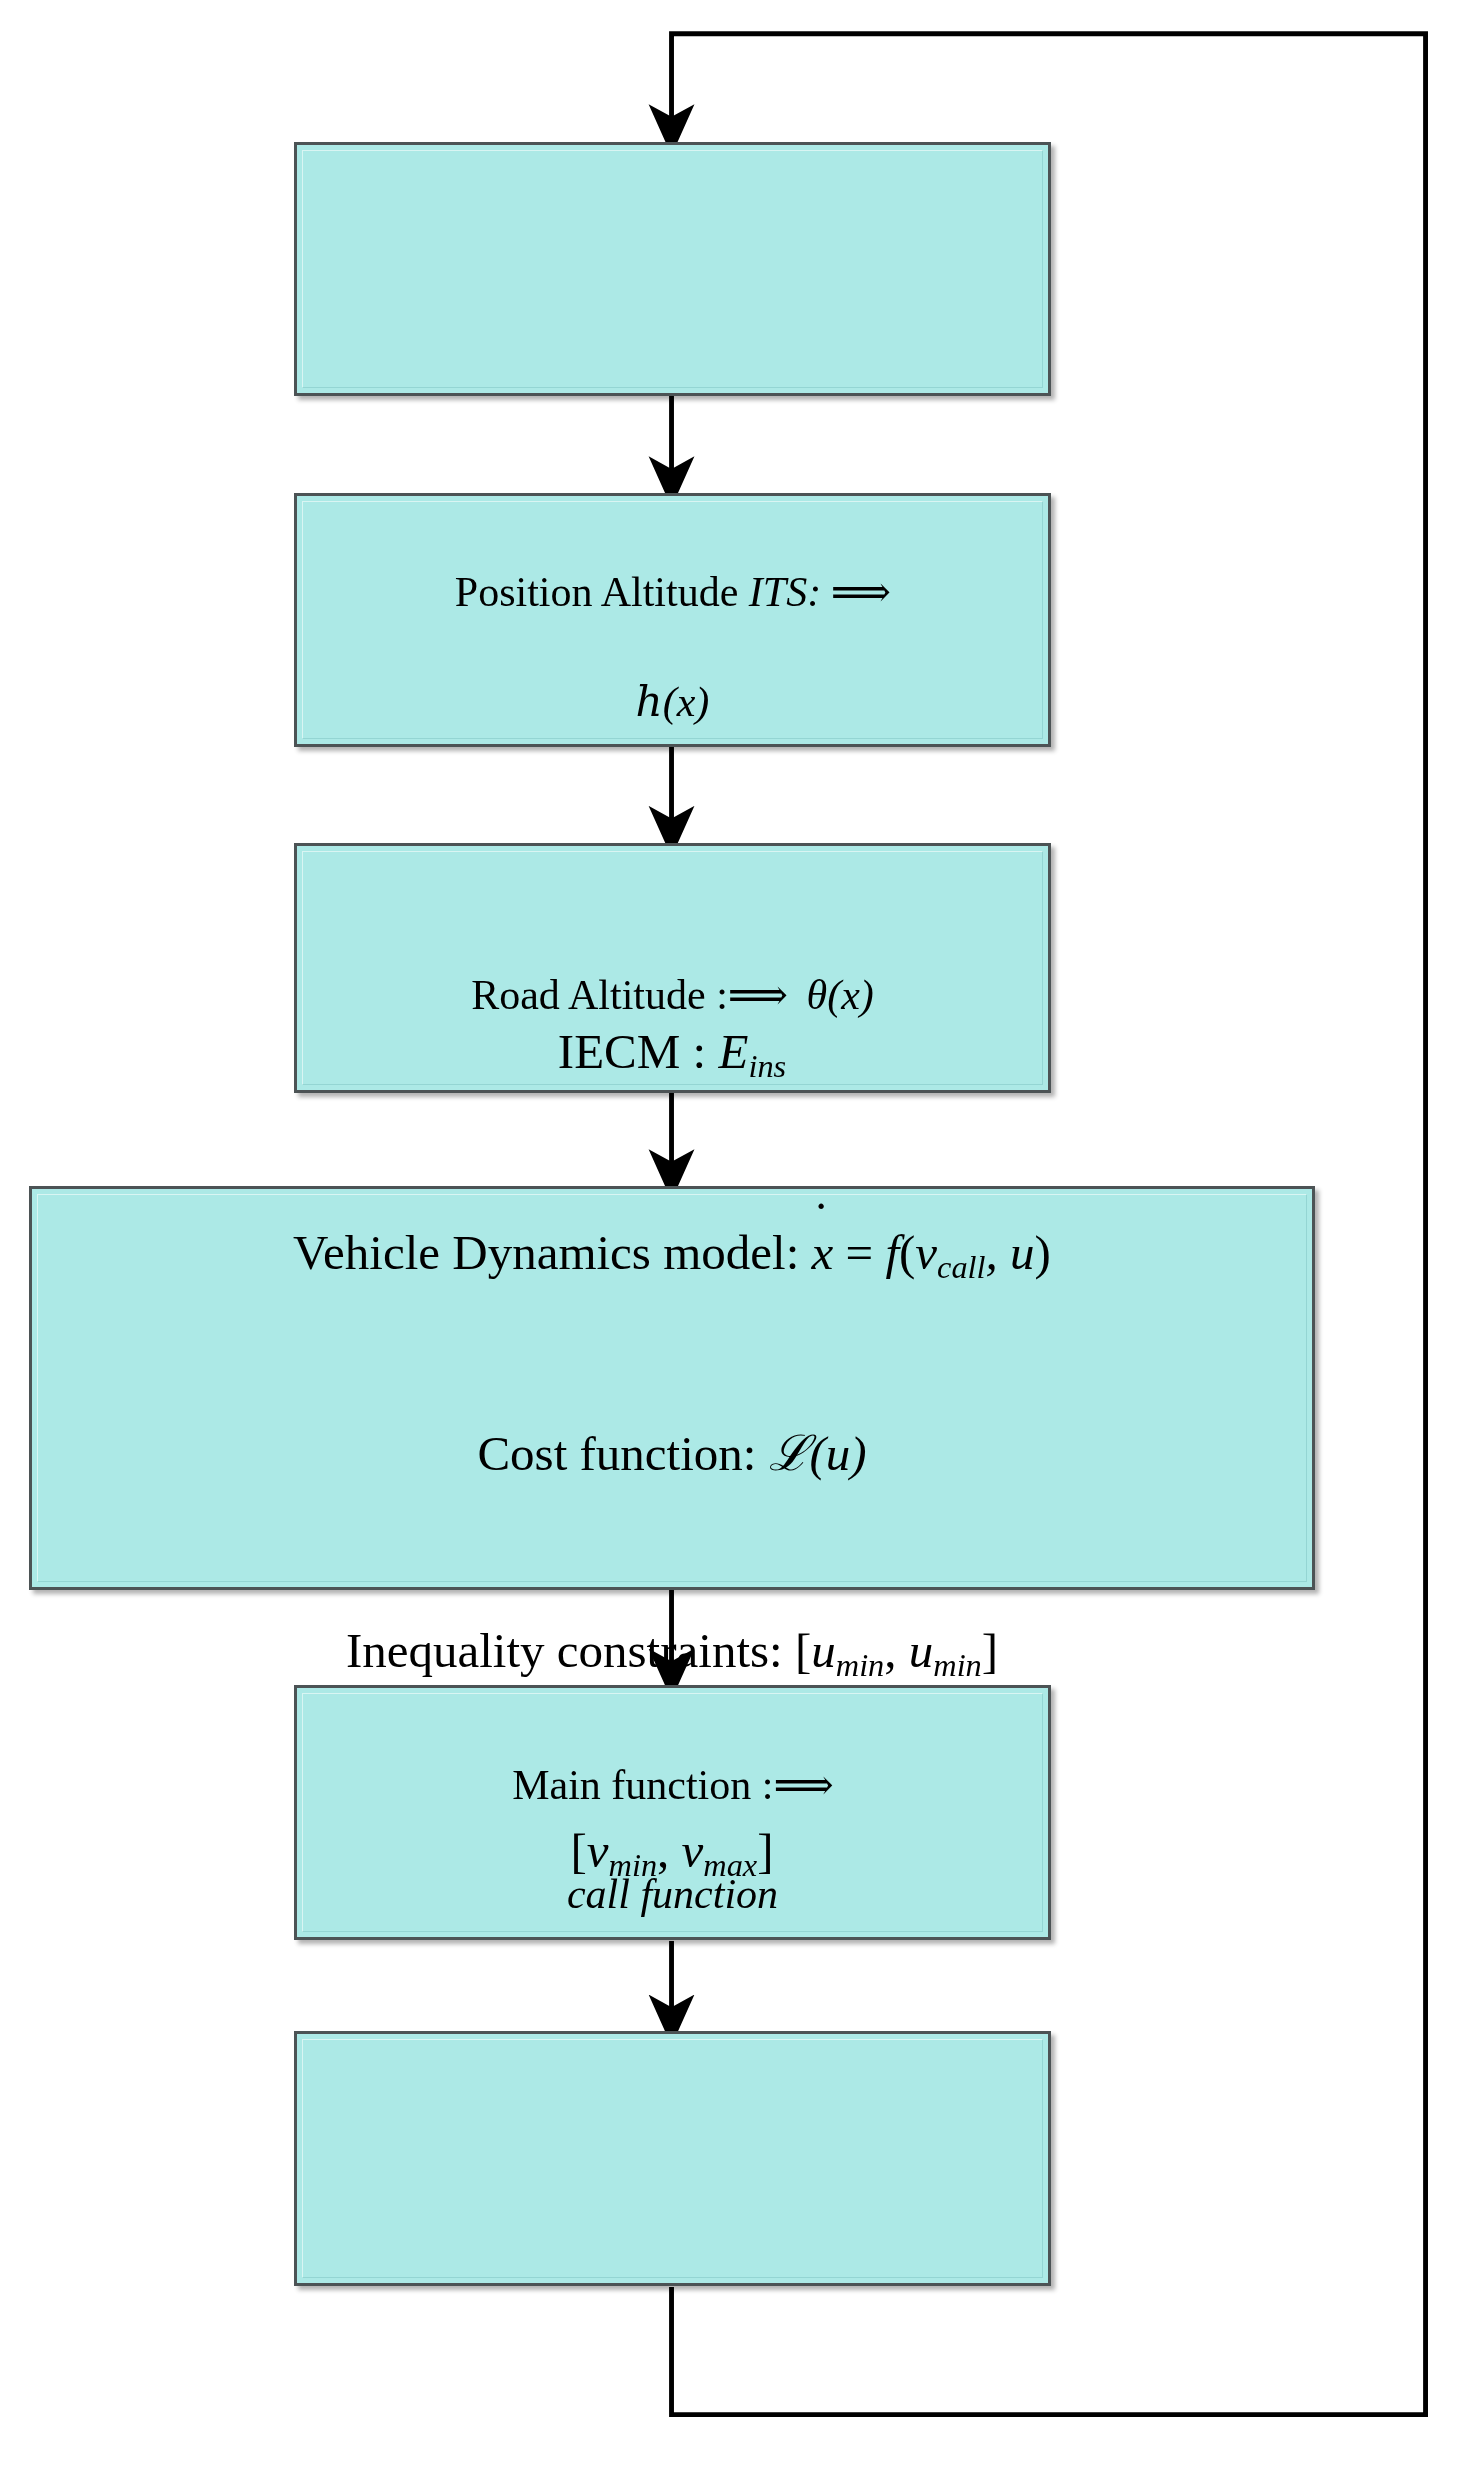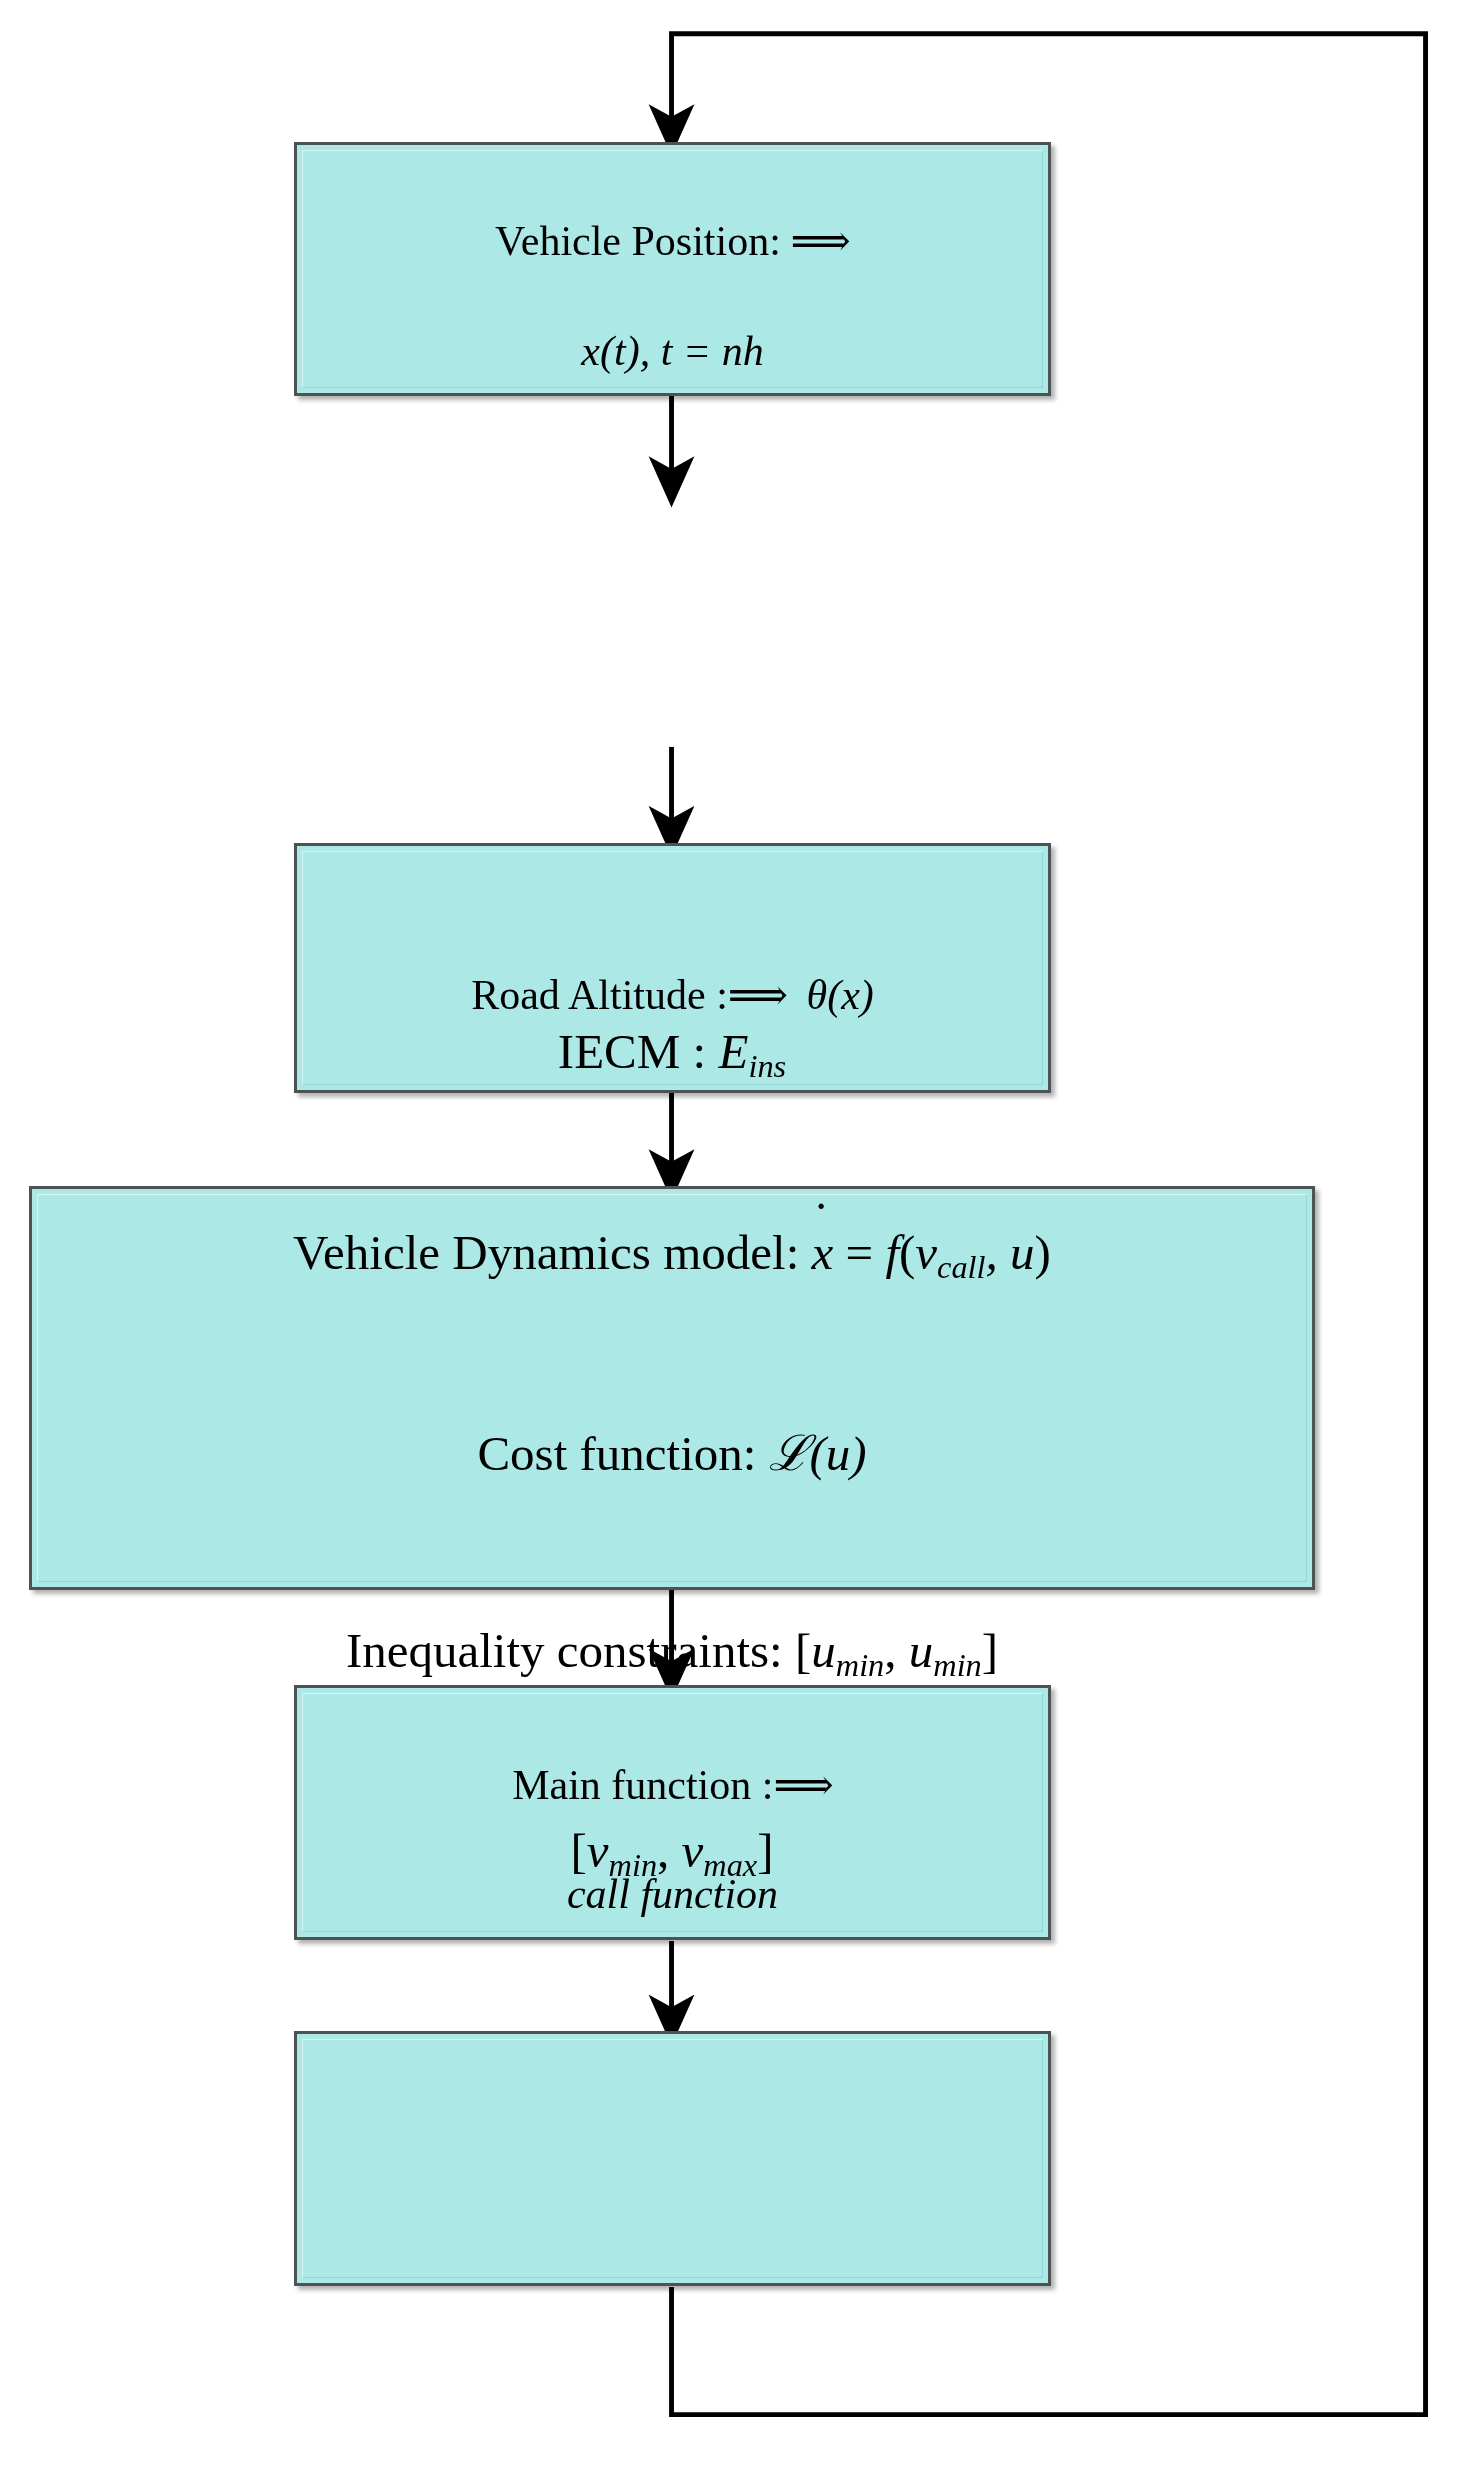--- a/index.html
+++ b/index.html
@@ -74,26 +74,29 @@
       <line x1="757" y1="446" x2="757" y2="543" marker-end="url(#ah)"></line>
       <line x1="757" y1="842" x2="757" y2="937" marker-end="url(#ah)"></line>
       <line x1="757" y1="1232" x2="757" y2="1324" marker-end="url(#ah)"></line>
       <line x1="757" y1="1792" x2="757" y2="1887" marker-end="url(#ah)"></line>
       <line x1="757" y1="2188" x2="757" y2="2277" marker-end="url(#ah)"></line>
     </g>
   </svg>
 
   <div class="node" id="node-vehicle-position">
     <span class="inner"></span>
+  </div>
+
+  <div class="node" id="node-position-altitude">
+    <span class="inner"></span>
     <div class="txt">
-      <span>Vehicle Position:</span><span class="arr"> ⟹</span><br>
-      <span class="it">x(t), t = nh</span>
+      <span>Position Altitude </span><span class="it">ITS</span><span class="it">:</span><span class="arr"> ⟹</span><br>
+      <span class="scr">ℎ(x)</span>
     </div>
   </div>
-
 
   <div class="node" id="node-road-gradient">
     <span class="inner"></span>
     <div class="txt">
       <span>Road Altitude :</span><span class="arr">⟹&nbsp; </span><span class="it">θ(x)</span>
     </div>
   </div>
 
   <div class="node" id="node-iecm">
     <span class="inner"></span>

